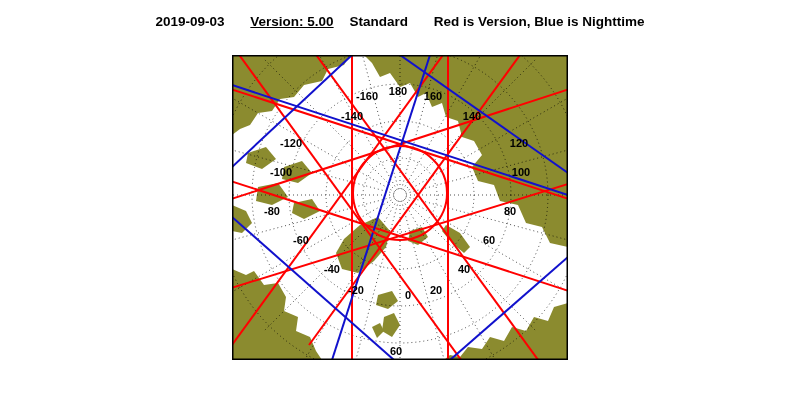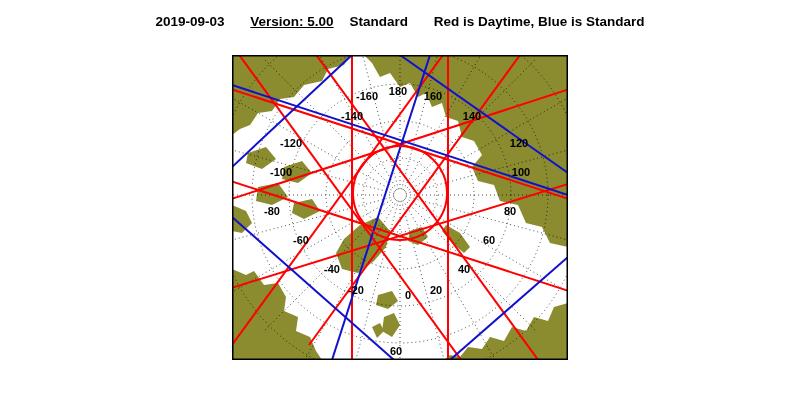--- a/index.html
+++ b/index.html
@@ -35,21 +35,21 @@
   svg.map text { font-family: "Liberation Sans", sans-serif; }
 </style>
 </head>
 <body>
 
 <div id="screen">
   <div class="title">
     <span>2019-09-03</span>
     <span>Version: 5.00</span>
     <span>Standard</span>
-    <span>Red is Daytime, Blue is Standard</span>
+    <span>Red is Version, Blue is Nighttime</span>
   </div>
 
   <svg class="map" width="336" height="305" viewBox="0 0 336 305">
       <rect x="0" y="0" width="336" height="305" fill="#ffffff"></rect>
       <polygon points="0,0 118,0 112,10 96,14 90,26 72,30 62,42 48,44 40,56 26,58 18,70 8,74 0,80" fill="#8b8b2f"></polygon>
       <polygon points="132,0 336,0 336,192 318,188 310,172 294,168 286,150 268,146 262,130 246,126 240,112 250,100 242,86 230,82 226,66 214,62 210,48 200,52 194,38 186,42 178,28 168,32 158,18 148,22 140,8" fill="#8b8b2f"></polygon>
       <polygon points="336,248 322,252 316,266 302,262 294,276 280,272 272,286 258,282 250,294 236,292 228,302 218,300 212,305 336,305" fill="#8b8b2f"></polygon>
       <polygon points="0,214 14,220 22,216 32,230 46,228 54,242 52,256 66,262 64,276 78,282 84,296 90,305 0,305" fill="#8b8b2f"></polygon>
       <polygon points="16,98 34,92 44,104 30,114 14,108" fill="#8b8b2f"></polygon>
       <polygon points="52,112 70,106 80,118 66,128 50,124" fill="#8b8b2f"></polygon>

